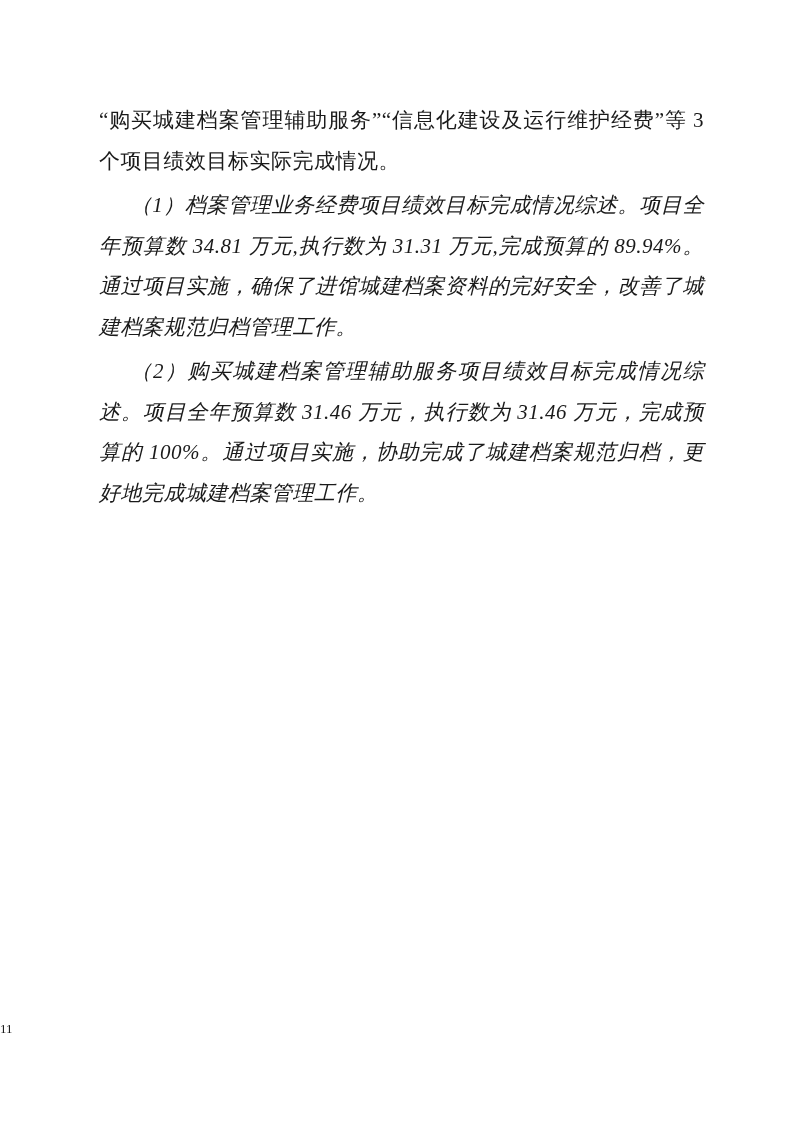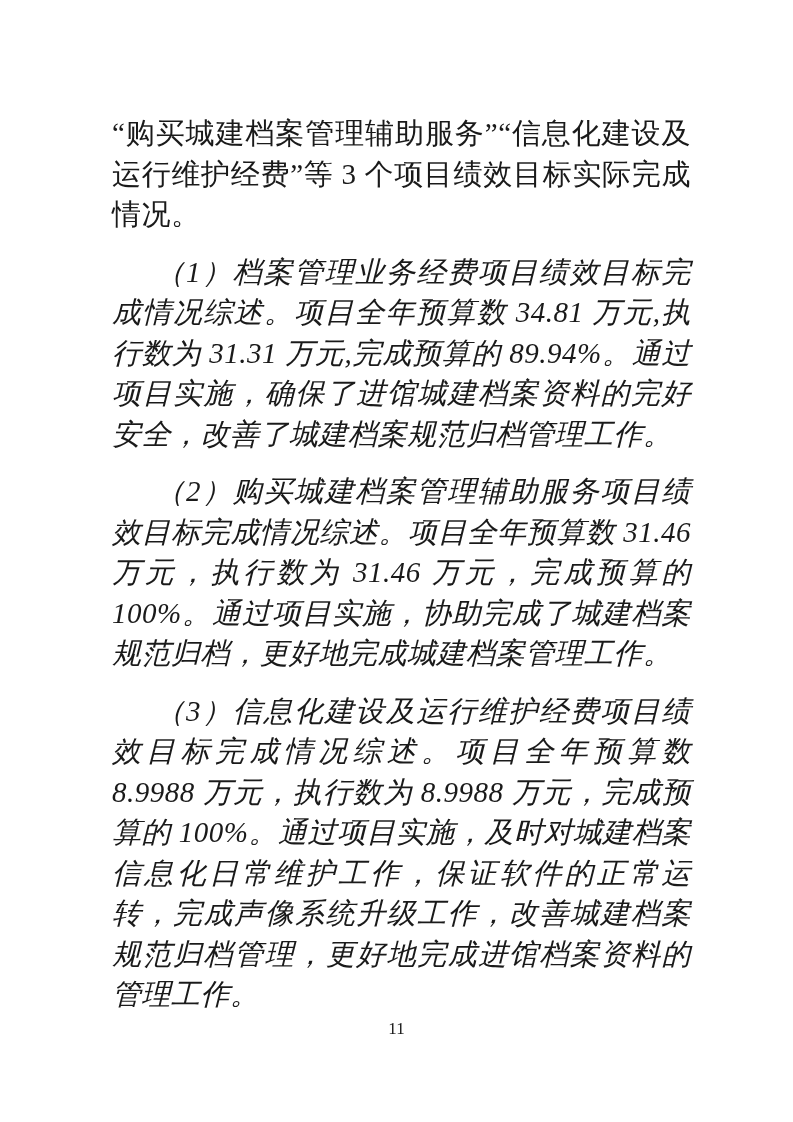--- a/index.html
+++ b/index.html
@@ -16,47 +16,46 @@
     font-family: "Liberation Serif", "DejaVu Serif", serif;
     color: #1a1a1a;
   }
   .content {
     position: absolute;
     top: 96px;
     left: 95px;
     width: 613px;
   }
   .content p {
-    margin: 17px;
+    margin: 4px;
     padding: 0;
-    font-size: 29px;
+    font-size: 21px;
     line-height: 40.5px;
     text-align: justify;
     text-justify: inter-ideograph;
     letter-spacing: 0.5px;
   }
   .content p.indent {
     text-indent: 1.5em;
     font-style: italic;
   }
   .page-footer {
     position: absolute;
     top: 1018px;
     left: 0;
     width: 100%;
-    text-align: center;
-    font-size: 17px;
+    text-align: left;
+    font-size: 13px;
     line-height: 22px;
     color: #1a1a1a;
   }
 </style>
 </head>
 <body>
 
 <div class="page">
   <div class="content">
     <p>“购买城建档案管理辅助服务”“信息化建设及运行维护经费”等 3 个项目绩效目标实际完成情况。</p>
     <p class="indent">（1）档案管理业务经费项目绩效目标完成情况综述。项目全年预算数 34.81 万元,执行数为 31.31 万元,完成预算的 89.94%。通过项目实施，确保了进馆城建档案资料的完好安全，改善了城建档案规范归档管理工作。</p>
     <p class="indent">（2）购买城建档案管理辅助服务项目绩效目标完成情况综述。项目全年预算数 31.46 万元，执行数为 31.46 万元，完成预算的 100%。通过项目实施，协助完成了城建档案规范归档，更好地完成城建档案管理工作。</p>
-    <p class="indent">（3）信息化建设及运行维护经费项目绩效目标完成情况综述。项目全年预算数 8.9988 万元，执行数为 8.9988 万元，完成预算的 100%。通过项目实施，及时对城建档案信息化日常维护工作，保证软件的正常运转，完成声像系统升级工作，改善城建档案规范归档管理，更好地完成进馆档案资料的管理工作。</p>
   </div>
   <div class="page-footer">11</div>
 </div>
 
 </body></html>

